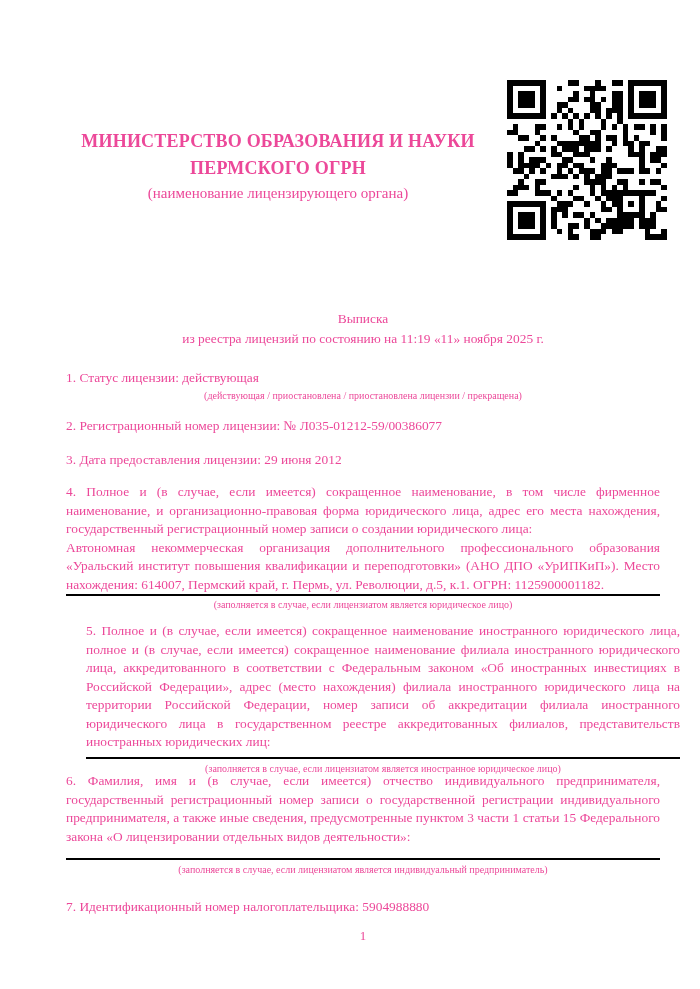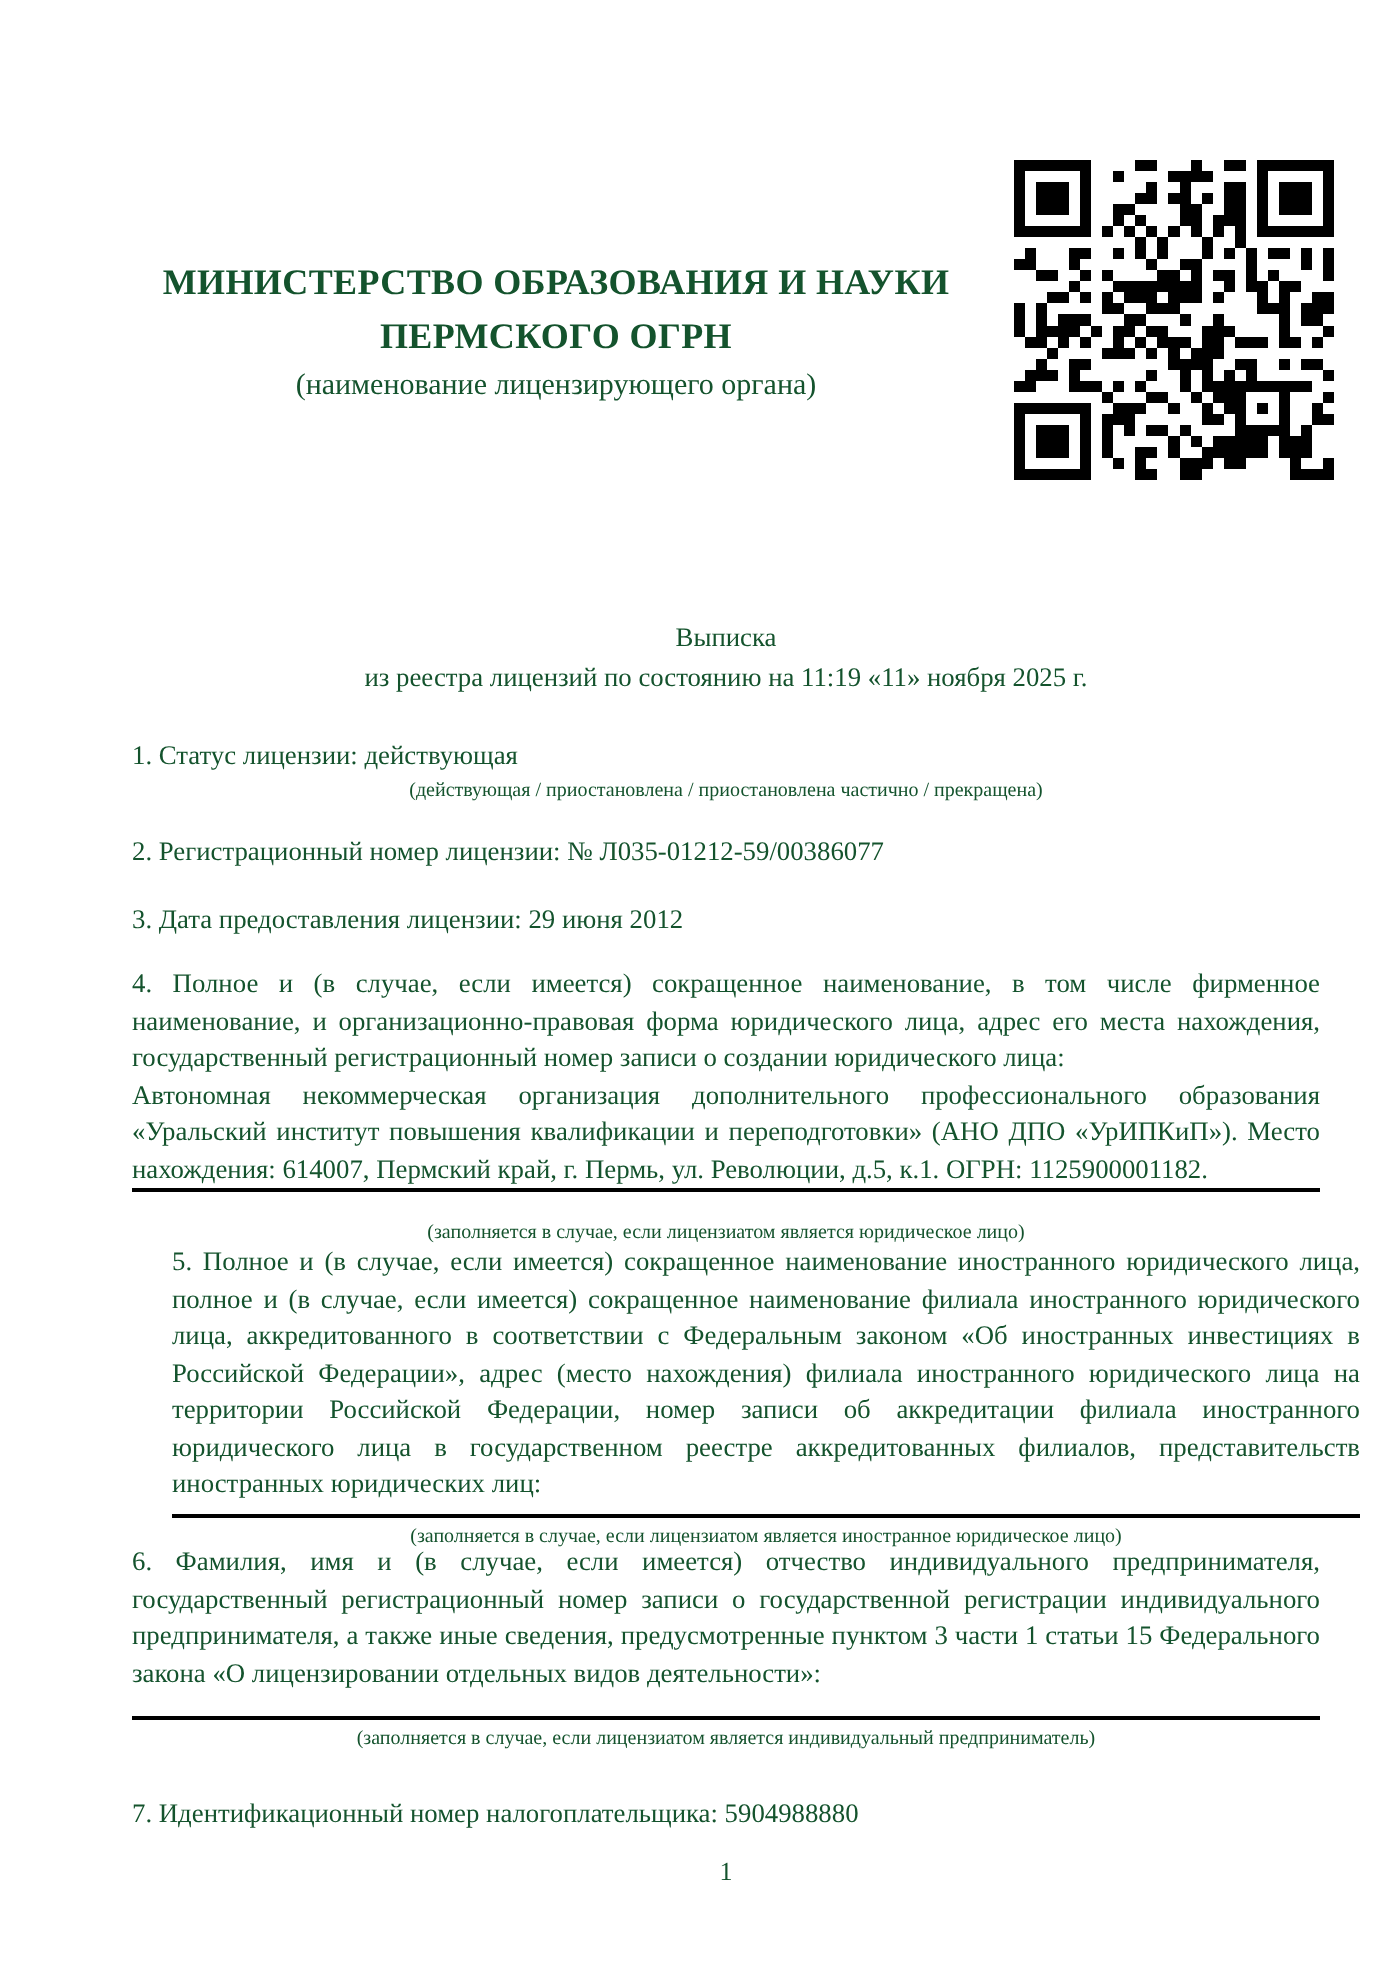--- a/index.html
+++ b/index.html
@@ -1,31 +1,31 @@
 <!DOCTYPE html>
 <html lang="ru"><head>
 <meta charset="utf-8">
 <style>
   * { margin:0; padding:0; box-sizing:border-box; }
   html,body { background:#ffffff; }
   .page {
     position:relative; width:700px; height:989px; background:#ffffff;
-    color:#14532d; font-family:"Liberation Serif", serif; overflow:hidden;
+    color:#ec4899; font-family:"Liberation Serif", serif; overflow:hidden;
   }
   .abs { position:absolute; }
   .header-block { left:66px; top:128px; width:424px; text-align:center; }
   .header-title { font-weight:bold; font-size:18px; line-height:27px; letter-spacing:0.2px; }
   .header-caption { font-size:15px; line-height:12px; margin-top:5px; }
   .qr { left:507px; top:80px; width:160px; height:160px; }
   .qr svg { width:160px; height:160px; display:block; }
   .title-block { left:66px; top:309px; width:594px; text-align:center; font-size:13.4px; line-height:19.5px; }
   .item { left:66px; width:594px; font-size:13.4px; line-height:18.5px; }
   .just { text-align:justify; }
   .rule { border-top:2px solid #000; height:0; width:100%; }
-  .caption { font-size:10px; line-height:13px; text-align:center; margin-top:14px; }
+  .caption { font-size:10px; line-height:13px; text-align:center; margin-top:2px; }
   .pagenum { left:66px; top:928px; width:594px; text-align:center; font-size:13px; }
 </style>
 </head>
 <body>
 
 <div class="page">
 
   <div class="abs qr">
     <svg id="qr-svg" viewBox="0 0 29 29" shape-rendering="crispEdges" xmlns="http://www.w3.org/2000/svg">
         <path d="M0 0h1v1h-1zM1 0h1v1h-1zM2 0h1v1h-1zM3 0h1v1h-1zM4 0h1v1h-1zM5 0h1v1h-1zM6 0h1v1h-1zM11 0h1v1h-1zM12 0h1v1h-1zM16 0h1v1h-1zM19 0h1v1h-1zM20 0h1v1h-1zM22 0h1v1h-1zM23 0h1v1h-1zM24 0h1v1h-1zM25 0h1v1h-1zM26 0h1v1h-1zM27 0h1v1h-1zM28 0h1v1h-1zM0 1h1v1h-1zM6 1h1v1h-1zM9 1h1v1h-1zM14 1h1v1h-1zM15 1h1v1h-1zM16 1h1v1h-1zM17 1h1v1h-1zM22 1h1v1h-1zM28 1h1v1h-1zM0 2h1v1h-1zM2 2h1v1h-1zM3 2h1v1h-1zM4 2h1v1h-1zM6 2h1v1h-1zM12 2h1v1h-1zM15 2h1v1h-1zM19 2h1v1h-1zM20 2h1v1h-1zM22 2h1v1h-1zM24 2h1v1h-1zM25 2h1v1h-1zM26 2h1v1h-1zM28 2h1v1h-1zM0 3h1v1h-1zM2 3h1v1h-1zM3 3h1v1h-1zM4 3h1v1h-1zM6 3h1v1h-1zM11 3h1v1h-1zM12 3h1v1h-1zM14 3h1v1h-1zM15 3h1v1h-1zM17 3h1v1h-1zM19 3h1v1h-1zM20 3h1v1h-1zM22 3h1v1h-1zM24 3h1v1h-1zM25 3h1v1h-1zM26 3h1v1h-1zM28 3h1v1h-1zM0 4h1v1h-1zM2 4h1v1h-1zM3 4h1v1h-1zM4 4h1v1h-1zM6 4h1v1h-1zM9 4h1v1h-1zM10 4h1v1h-1zM15 4h1v1h-1zM16 4h1v1h-1zM19 4h1v1h-1zM20 4h1v1h-1zM22 4h1v1h-1zM24 4h1v1h-1zM25 4h1v1h-1zM26 4h1v1h-1zM28 4h1v1h-1zM0 5h1v1h-1zM6 5h1v1h-1zM9 5h1v1h-1zM11 5h1v1h-1zM15 5h1v1h-1zM16 5h1v1h-1zM18 5h1v1h-1zM19 5h1v1h-1zM20 5h1v1h-1zM22 5h1v1h-1zM28 5h1v1h-1zM0 6h1v1h-1zM1 6h1v1h-1zM2 6h1v1h-1zM3 6h1v1h-1zM4 6h1v1h-1zM5 6h1v1h-1zM6 6h1v1h-1zM8 6h1v1h-1zM10 6h1v1h-1zM12 6h1v1h-1zM14 6h1v1h-1zM16 6h1v1h-1zM18 6h1v1h-1zM20 6h1v1h-1zM22 6h1v1h-1zM23 6h1v1h-1zM24 6h1v1h-1zM25 6h1v1h-1zM26 6h1v1h-1zM27 6h1v1h-1zM28 6h1v1h-1zM11 7h1v1h-1zM13 7h1v1h-1zM17 7h1v1h-1zM20 7h1v1h-1zM1 8h1v1h-1zM5 8h1v1h-1zM6 8h1v1h-1zM9 8h1v1h-1zM11 8h1v1h-1zM13 8h1v1h-1zM17 8h1v1h-1zM19 8h1v1h-1zM21 8h1v1h-1zM23 8h1v1h-1zM24 8h1v1h-1zM26 8h1v1h-1zM28 8h1v1h-1zM0 9h1v1h-1zM1 9h1v1h-1zM5 9h1v1h-1zM12 9h1v1h-1zM15 9h1v1h-1zM16 9h1v1h-1zM21 9h1v1h-1zM26 9h1v1h-1zM28 9h1v1h-1zM2 10h1v1h-1zM3 10h1v1h-1zM6 10h1v1h-1zM8 10h1v1h-1zM13 10h1v1h-1zM14 10h1v1h-1zM16 10h1v1h-1zM18 10h1v1h-1zM19 10h1v1h-1zM21 10h1v1h-1zM23 10h1v1h-1zM28 10h1v1h-1zM5 11h1v1h-1zM9 11h1v1h-1zM10 11h1v1h-1zM11 11h1v1h-1zM12 11h1v1h-1zM13 11h1v1h-1zM14 11h1v1h-1zM15 11h1v1h-1zM16 11h1v1h-1zM19 11h1v1h-1zM21 11h1v1h-1zM22 11h1v1h-1zM24 11h1v1h-1zM25 11h1v1h-1zM3 12h1v1h-1zM4 12h1v1h-1zM6 12h1v1h-1zM8 12h1v1h-1zM10 12h1v1h-1zM11 12h1v1h-1zM12 12h1v1h-1zM14 12h1v1h-1zM15 12h1v1h-1zM16 12h1v1h-1zM18 12h1v1h-1zM22 12h1v1h-1zM24 12h1v1h-1zM27 12h1v1h-1zM28 12h1v1h-1zM0 13h1v1h-1zM2 13h1v1h-1zM8 13h1v1h-1zM9 13h1v1h-1zM12 13h1v1h-1zM13 13h1v1h-1zM14 13h1v1h-1zM22 13h1v1h-1zM23 13h1v1h-1zM24 13h1v1h-1zM26 13h1v1h-1zM27 13h1v1h-1zM28 13h1v1h-1zM0 14h1v1h-1zM2 14h1v1h-1zM4 14h1v1h-1zM5 14h1v1h-1zM6 14h1v1h-1zM10 14h1v1h-1zM11 14h1v1h-1zM15 14h1v1h-1zM18 14h1v1h-1zM24 14h1v1h-1zM26 14h1v1h-1zM27 14h1v1h-1zM0 15h1v1h-1zM2 15h1v1h-1zM3 15h1v1h-1zM4 15h1v1h-1zM5 15h1v1h-1zM7 15h1v1h-1zM9 15h1v1h-1zM10 15h1v1h-1zM12 15h1v1h-1zM13 15h1v1h-1zM17 15h1v1h-1zM18 15h1v1h-1zM19 15h1v1h-1zM24 15h1v1h-1zM28 15h1v1h-1zM1 16h1v1h-1zM2 16h1v1h-1zM4 16h1v1h-1zM6 16h1v1h-1zM9 16h1v1h-1zM11 16h1v1h-1zM13 16h1v1h-1zM14 16h1v1h-1zM15 16h1v1h-1zM17 16h1v1h-1zM18 16h1v1h-1zM20 16h1v1h-1zM21 16h1v1h-1zM22 16h1v1h-1zM24 16h1v1h-1zM25 16h1v1h-1zM27 16h1v1h-1zM3 17h1v1h-1zM8 17h1v1h-1zM9 17h1v1h-1zM10 17h1v1h-1zM12 17h1v1h-1zM14 17h1v1h-1zM16 17h1v1h-1zM17 17h1v1h-1zM18 17h1v1h-1zM2 18h1v1h-1zM5 18h1v1h-1zM6 18h1v1h-1zM14 18h1v1h-1zM15 18h1v1h-1zM16 18h1v1h-1zM17 18h1v1h-1zM20 18h1v1h-1zM21 18h1v1h-1zM24 18h1v1h-1zM26 18h1v1h-1zM27 18h1v1h-1zM1 19h1v1h-1zM2 19h1v1h-1zM3 19h1v1h-1zM5 19h1v1h-1zM12 19h1v1h-1zM15 19h1v1h-1zM17 19h1v1h-1zM19 19h1v1h-1zM21 19h1v1h-1zM28 19h1v1h-1zM0 20h1v1h-1zM1 20h1v1h-1zM5 20h1v1h-1zM6 20h1v1h-1zM7 20h1v1h-1zM9 20h1v1h-1zM11 20h1v1h-1zM15 20h1v1h-1zM17 20h1v1h-1zM18 20h1v1h-1zM19 20h1v1h-1zM20 20h1v1h-1zM21 20h1v1h-1zM22 20h1v1h-1zM23 20h1v1h-1zM24 20h1v1h-1zM25 20h1v1h-1zM26 20h1v1h-1zM8 21h1v1h-1zM12 21h1v1h-1zM13 21h1v1h-1zM16 21h1v1h-1zM18 21h1v1h-1zM19 21h1v1h-1zM20 21h1v1h-1zM24 21h1v1h-1zM28 21h1v1h-1zM0 22h1v1h-1zM1 22h1v1h-1zM2 22h1v1h-1zM3 22h1v1h-1zM4 22h1v1h-1zM5 22h1v1h-1zM6 22h1v1h-1zM9 22h1v1h-1zM10 22h1v1h-1zM11 22h1v1h-1zM14 22h1v1h-1zM17 22h1v1h-1zM19 22h1v1h-1zM20 22h1v1h-1zM22 22h1v1h-1zM24 22h1v1h-1zM27 22h1v1h-1zM0 23h1v1h-1zM6 23h1v1h-1zM8 23h1v1h-1zM9 23h1v1h-1zM10 23h1v1h-1zM17 23h1v1h-1zM18 23h1v1h-1zM20 23h1v1h-1zM24 23h1v1h-1zM27 23h1v1h-1zM28 23h1v1h-1zM0 24h1v1h-1zM2 24h1v1h-1zM3 24h1v1h-1zM4 24h1v1h-1zM6 24h1v1h-1zM8 24h1v1h-1zM10 24h1v1h-1zM12 24h1v1h-1zM13 24h1v1h-1zM15 24h1v1h-1zM20 24h1v1h-1zM21 24h1v1h-1zM22 24h1v1h-1zM23 24h1v1h-1zM24 24h1v1h-1zM26 24h1v1h-1zM0 25h1v1h-1zM2 25h1v1h-1zM3 25h1v1h-1zM4 25h1v1h-1zM6 25h1v1h-1zM8 25h1v1h-1zM14 25h1v1h-1zM16 25h1v1h-1zM18 25h1v1h-1zM19 25h1v1h-1zM20 25h1v1h-1zM21 25h1v1h-1zM22 25h1v1h-1zM24 25h1v1h-1zM25 25h1v1h-1zM26 25h1v1h-1zM0 26h1v1h-1zM2 26h1v1h-1zM3 26h1v1h-1zM4 26h1v1h-1zM6 26h1v1h-1zM8 26h1v1h-1zM11 26h1v1h-1zM12 26h1v1h-1zM14 26h1v1h-1zM17 26h1v1h-1zM18 26h1v1h-1zM19 26h1v1h-1zM20 26h1v1h-1zM21 26h1v1h-1zM22 26h1v1h-1zM24 26h1v1h-1zM25 26h1v1h-1zM26 26h1v1h-1zM0 27h1v1h-1zM6 27h1v1h-1zM9 27h1v1h-1zM11 27h1v1h-1zM15 27h1v1h-1zM16 27h1v1h-1zM17 27h1v1h-1zM19 27h1v1h-1zM20 27h1v1h-1zM25 27h1v1h-1zM28 27h1v1h-1zM0 28h1v1h-1zM1 28h1v1h-1zM2 28h1v1h-1zM3 28h1v1h-1zM4 28h1v1h-1zM5 28h1v1h-1zM6 28h1v1h-1zM11 28h1v1h-1zM12 28h1v1h-1zM15 28h1v1h-1zM16 28h1v1h-1zM25 28h1v1h-1zM26 28h1v1h-1zM27 28h1v1h-1zM28 28h1v1h-1z" fill="#000"></path>
@@ -38,21 +38,21 @@
     <div class="header-caption">(наименование лицензирующего органа)</div>
   </div>
 
   <div class="abs title-block">
     <div>Выписка</div>
     <div>из реестра лицензий по состоянию на 11:19 «11» ноября 2025 г.</div>
   </div>
 
   <div class="abs item" style="top:369px;">
     <div>1. Статус лицензии: действующая</div>
-    <div class="caption" style="margin-top:1px;">(действующая / приостановлена / приостановлена частично / прекращена)</div>
+    <div class="caption" style="margin-top:1px;">(действующая / приостановлена / приостановлена лицензии / прекращена)</div>
   </div>
 
   <div class="abs item" style="top:417px;">
     <div>2. Регистрационный номер лицензии: № Л035-01212-59/00386077</div>
   </div>
 
   <div class="abs item" style="top:451px;">
     <div>3. Дата предоставления лицензии: 29 июня 2012</div>
   </div>
 

